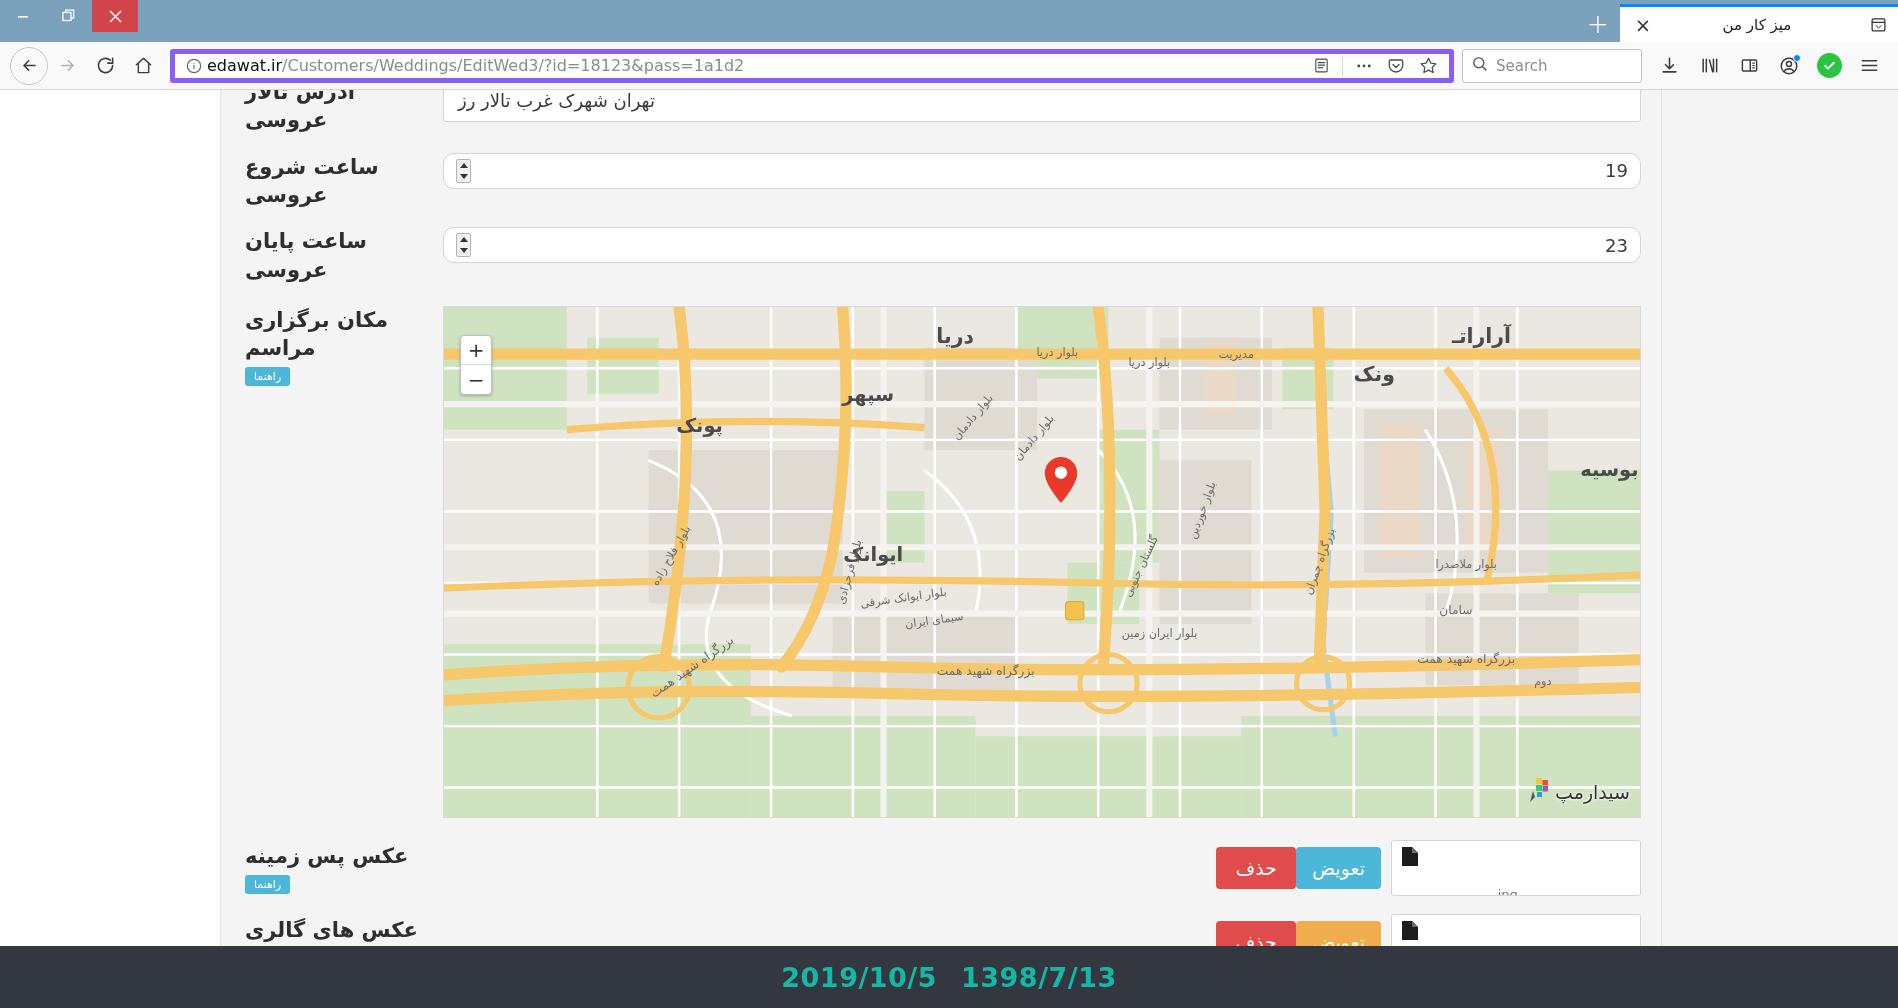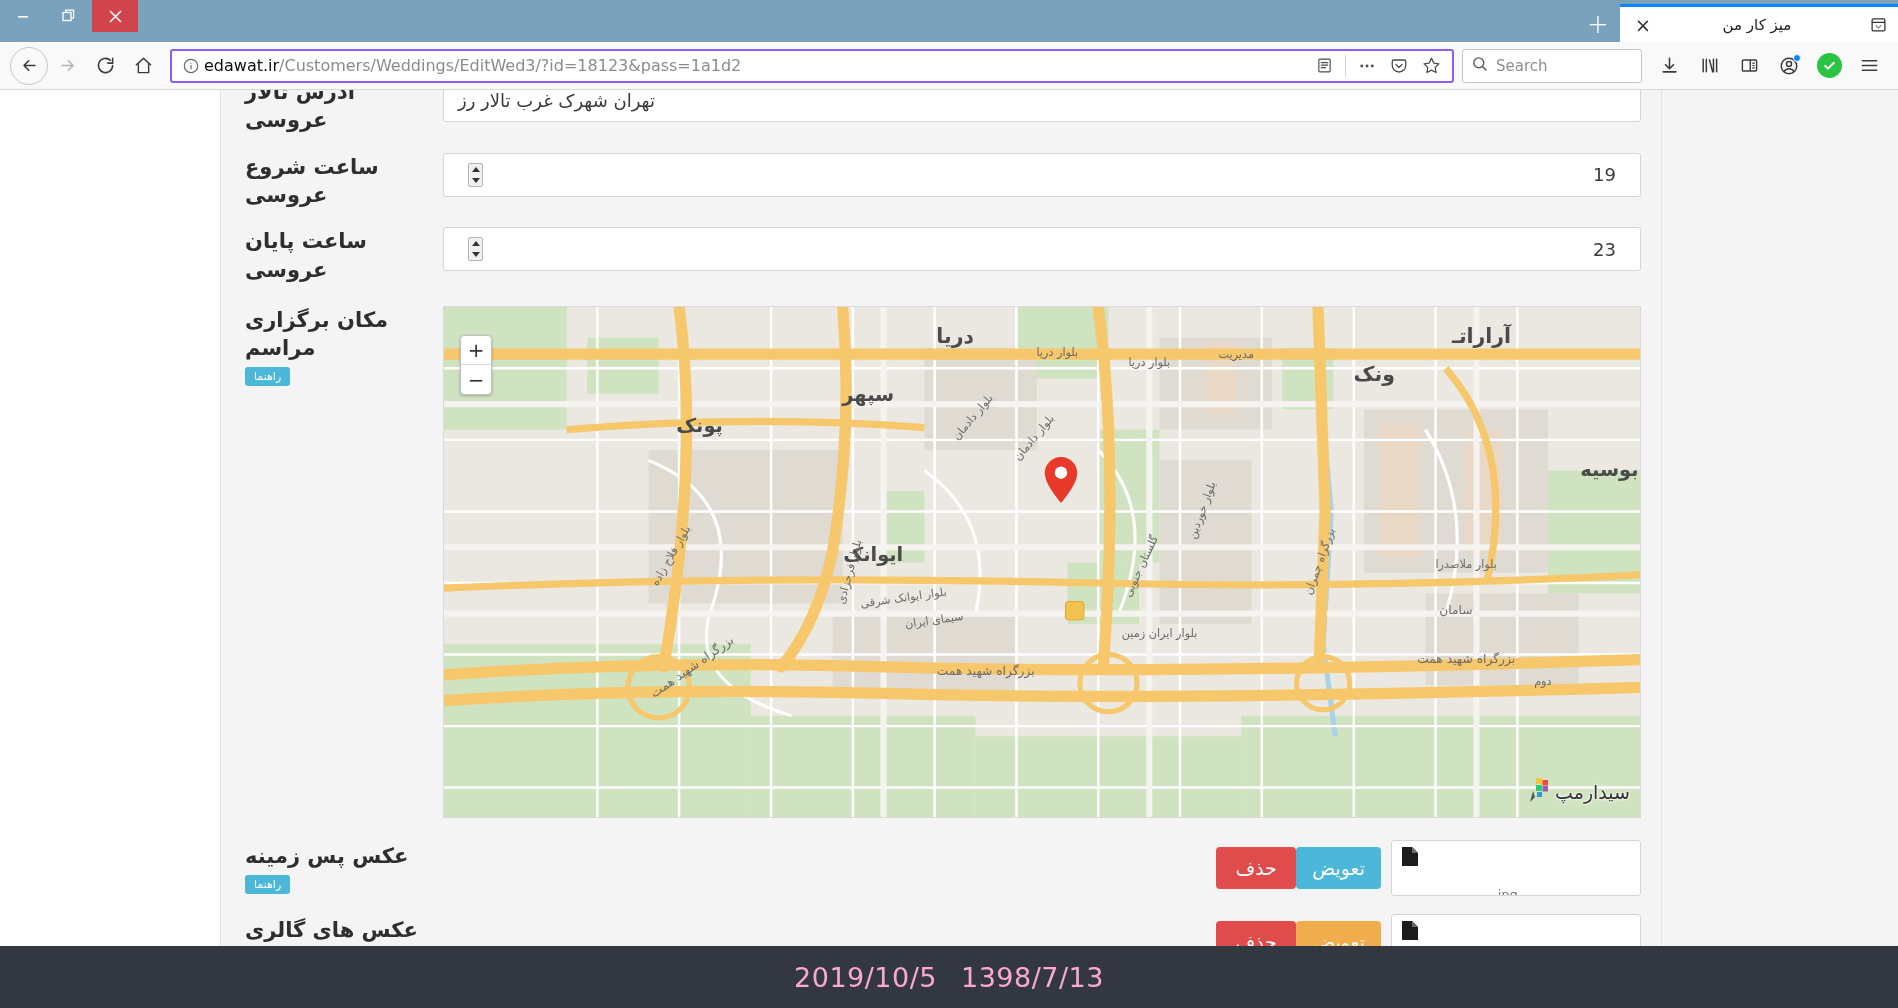--- a/index.html
+++ b/index.html
@@ -58,21 +58,21 @@
   .navbtn {
     width: 38px; height: 38px; border-radius: 50%;
     display: flex; align-items: center; justify-content: center;
     color: #3c3c3c; cursor: pointer; flex: 0 0 38px;
   }
   .navbtn.disabled { color: #b1b1b3; }
   .navbtn.ring { border: 1px solid #c8c8c8; }
 
   .urlbar {
     flex: 1; height: 34px; margin: 0 8px; background: #ffffff;
-    border: 2px solid #8b5cf6; border-radius: 3px;
+    border: 5px solid #8b5cf6; border-radius: 3px;
     display: flex; align-items: center; padding: 0 6px; direction: ltr;
   }
   .url-ident {
     width: 26px; display: flex; align-items: center; justify-content: center;
     color: #6a6a6a; font-size: 15px;
   }
   .url-text {
     flex: 1; font-size: 16px; color: #8b8b8b; white-space: nowrap;
     overflow: hidden; font-family: "DejaVu Sans", "Liberation Sans", sans-serif;
   }
@@ -137,23 +137,23 @@
   }
   .form-control { flex: 1; padding-left: 2px; }
 
   .txt-input {
     width: 100%; height: 44px; background: #ffffff; border: 1px solid #d4d4d4;
     border-radius: 3px; display: flex; align-items: center;
     justify-content: flex-end; padding: 0 14px;
     font-size: 18px; color: #3a3a3a; direction: rtl;
   }
   .num-input {
-    width: 100%; height: 44px; background: #ffffff; border: 1px solid #d4d4d4;
-    border-radius: 3px; display: flex; align-items: center;
-    justify-content: space-between; padding: 0 24px; direction: ltr;
+    width: 100%; height: 36px; background: #ffffff; border: 1px solid #d4d4d4;
+    border-radius: 11px; display: flex; align-items: center;
+    justify-content: space-between; padding: 0 12px; direction: ltr;
   }
   .num-val { font-size: 18px; color: #3a3a3a; margin-left: auto; }
   .spinner {
     width: 15px; height: 24px; border: 1px solid #b5b5b5; background: #f0f0f0;
     display: flex; flex-direction: column; align-items: center;
     justify-content: space-around; flex: 0 0 15px; border-radius: 2px;
   }
   .spin-up, .spin-dn {
     width: 0; height: 0; border-left: 4px solid transparent;
     border-right: 4px solid transparent;
@@ -214,21 +214,21 @@
   .btn-replace-orange { background: #f0ad4e; }
   .btn-delete { background: #e04b4b; margin-right: 0; }
 
   
   .footer {
     position: absolute; left: 0; right: 0; bottom: 0; height: 62px;
     background: #33373f; display: flex; align-items: center;
     justify-content: center; direction: ltr;
   }
   .footer-date {
-    color: #f9a8d4; font-size: 27px; font-weight: normal; letter-spacing: 0.5px;
+    color: #14b8a6; font-size: 27px; font-weight: bold; letter-spacing: 0.5px;
     display: flex; gap: 24px;
   }
   .scroll-left-gutter {
     position: absolute; left: 0; top: 0; bottom: 62px; width: 220px;
     background: #ffffff;
   }
   .scroll-right-gutter {
     position: absolute; right: 0; top: 0; bottom: 62px; width: 0px;
     background: #ffffff;
   }

